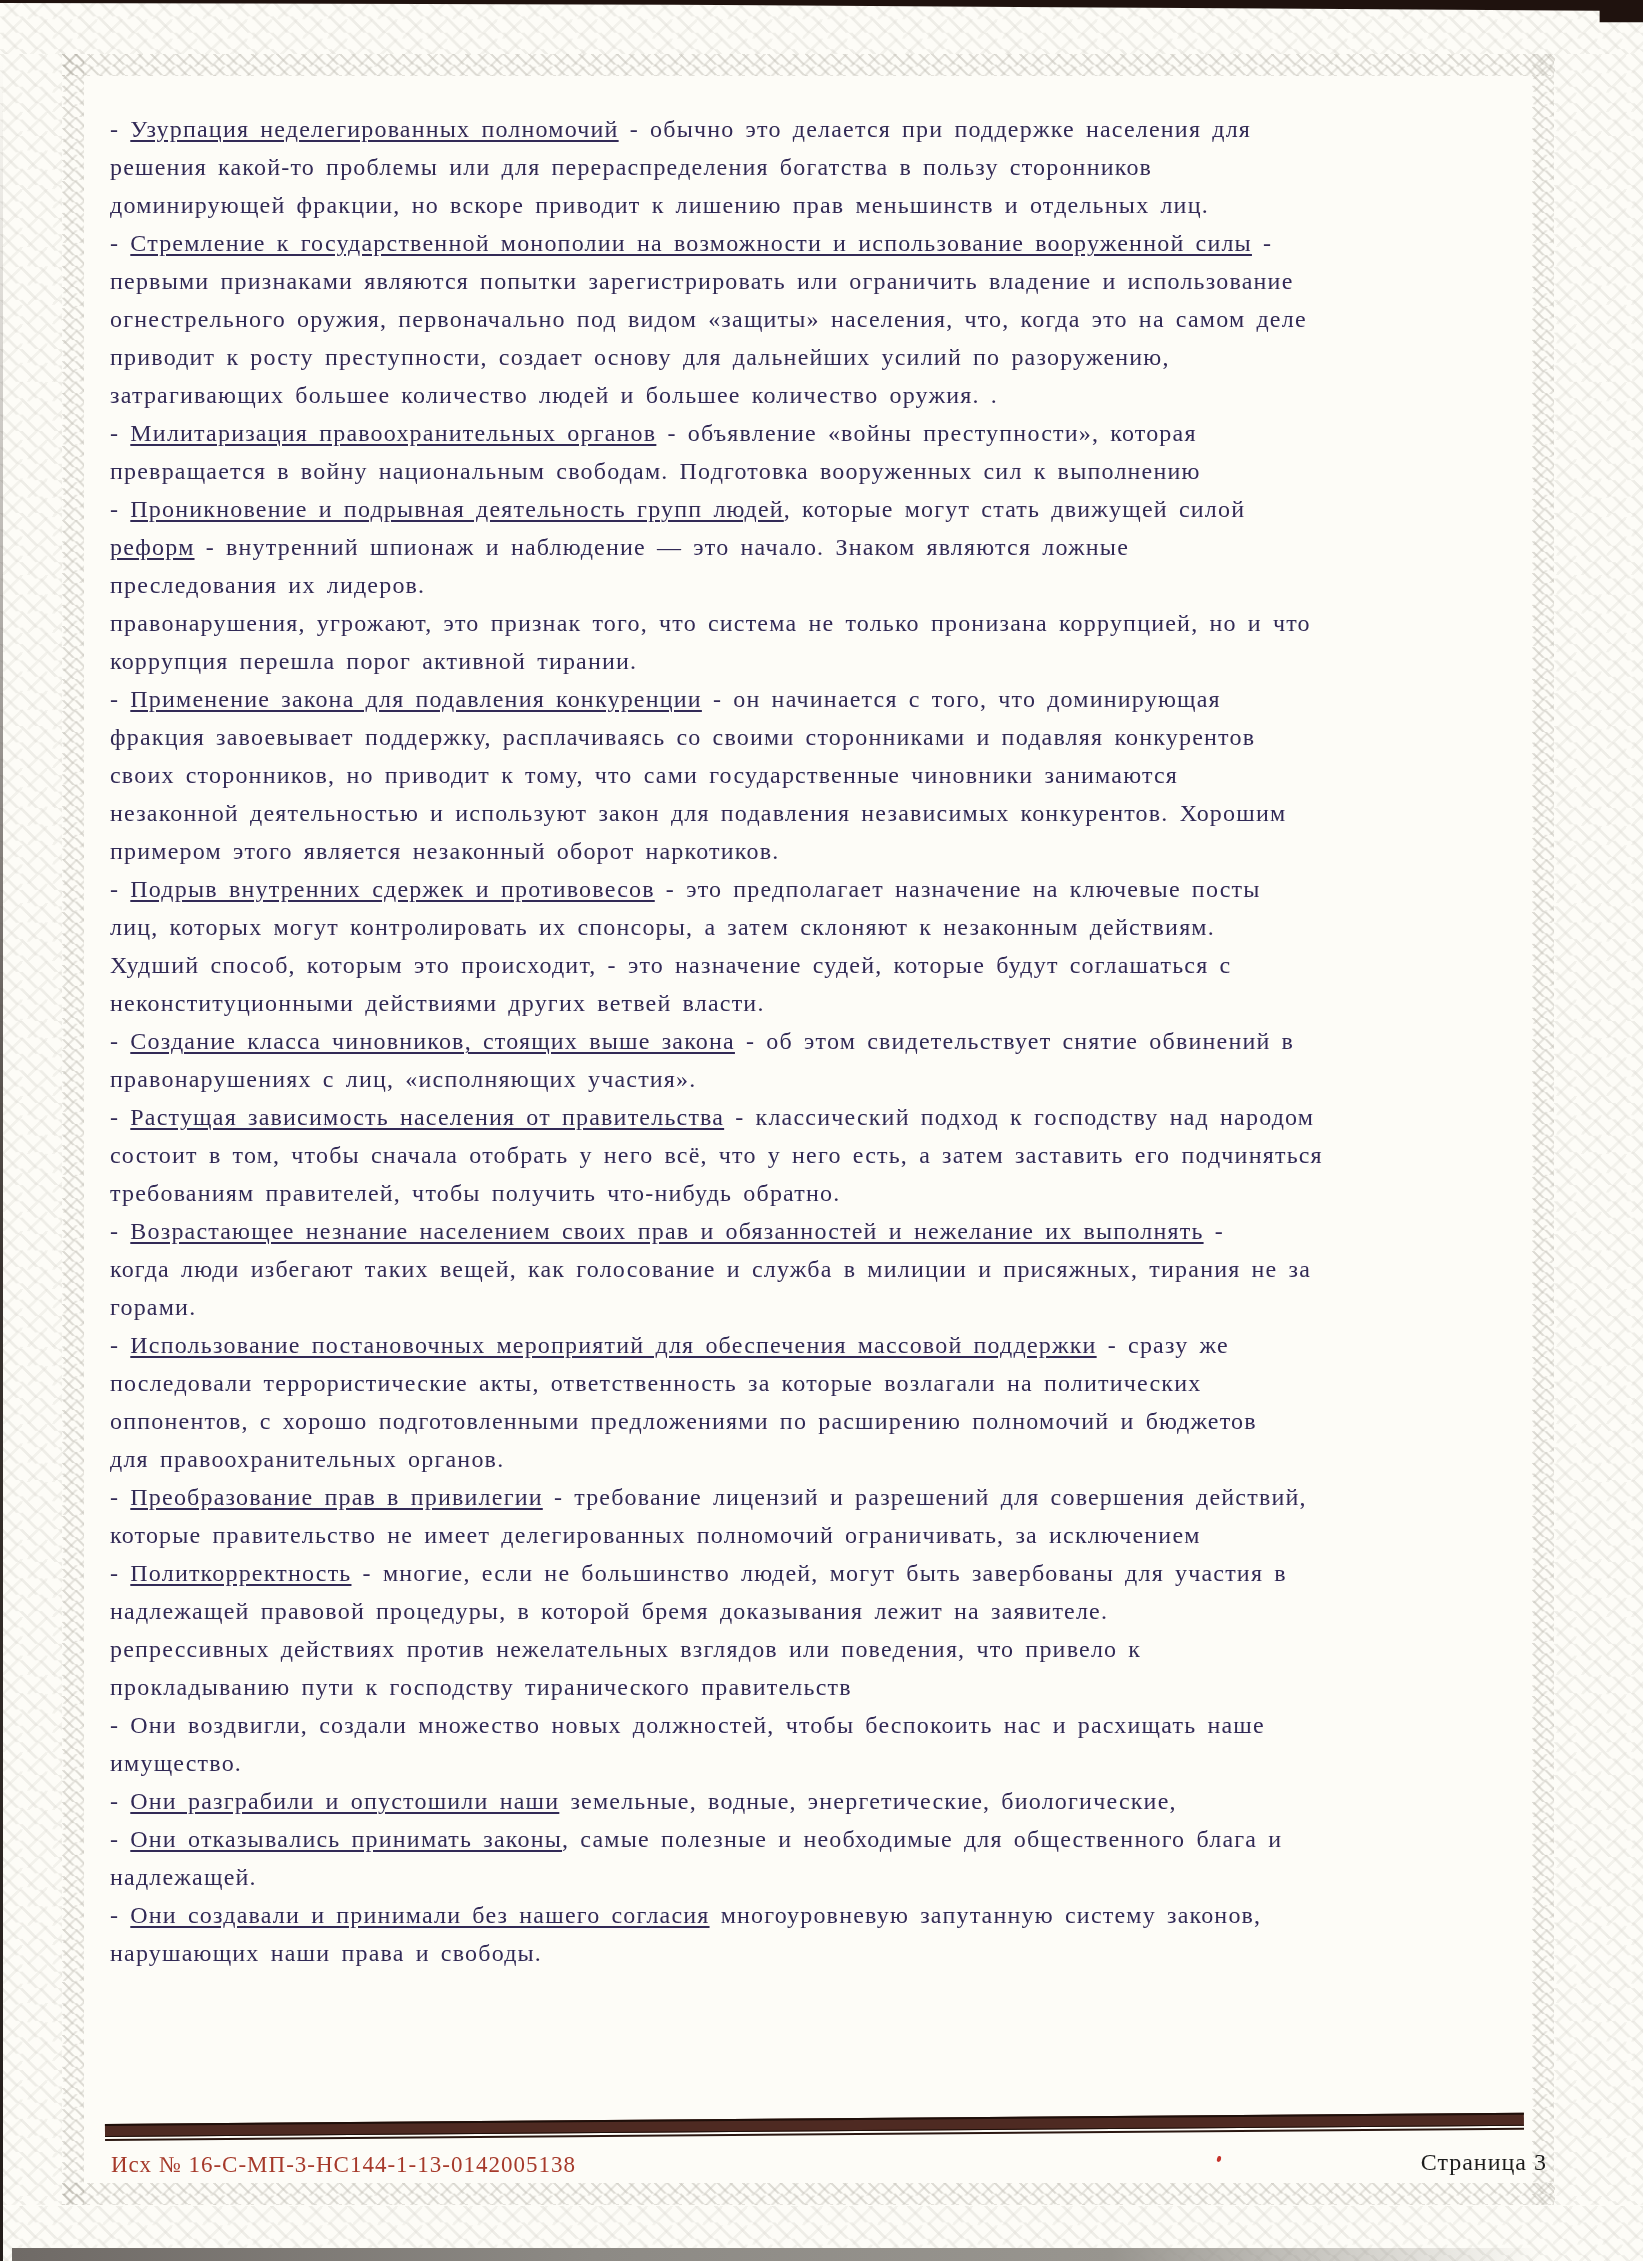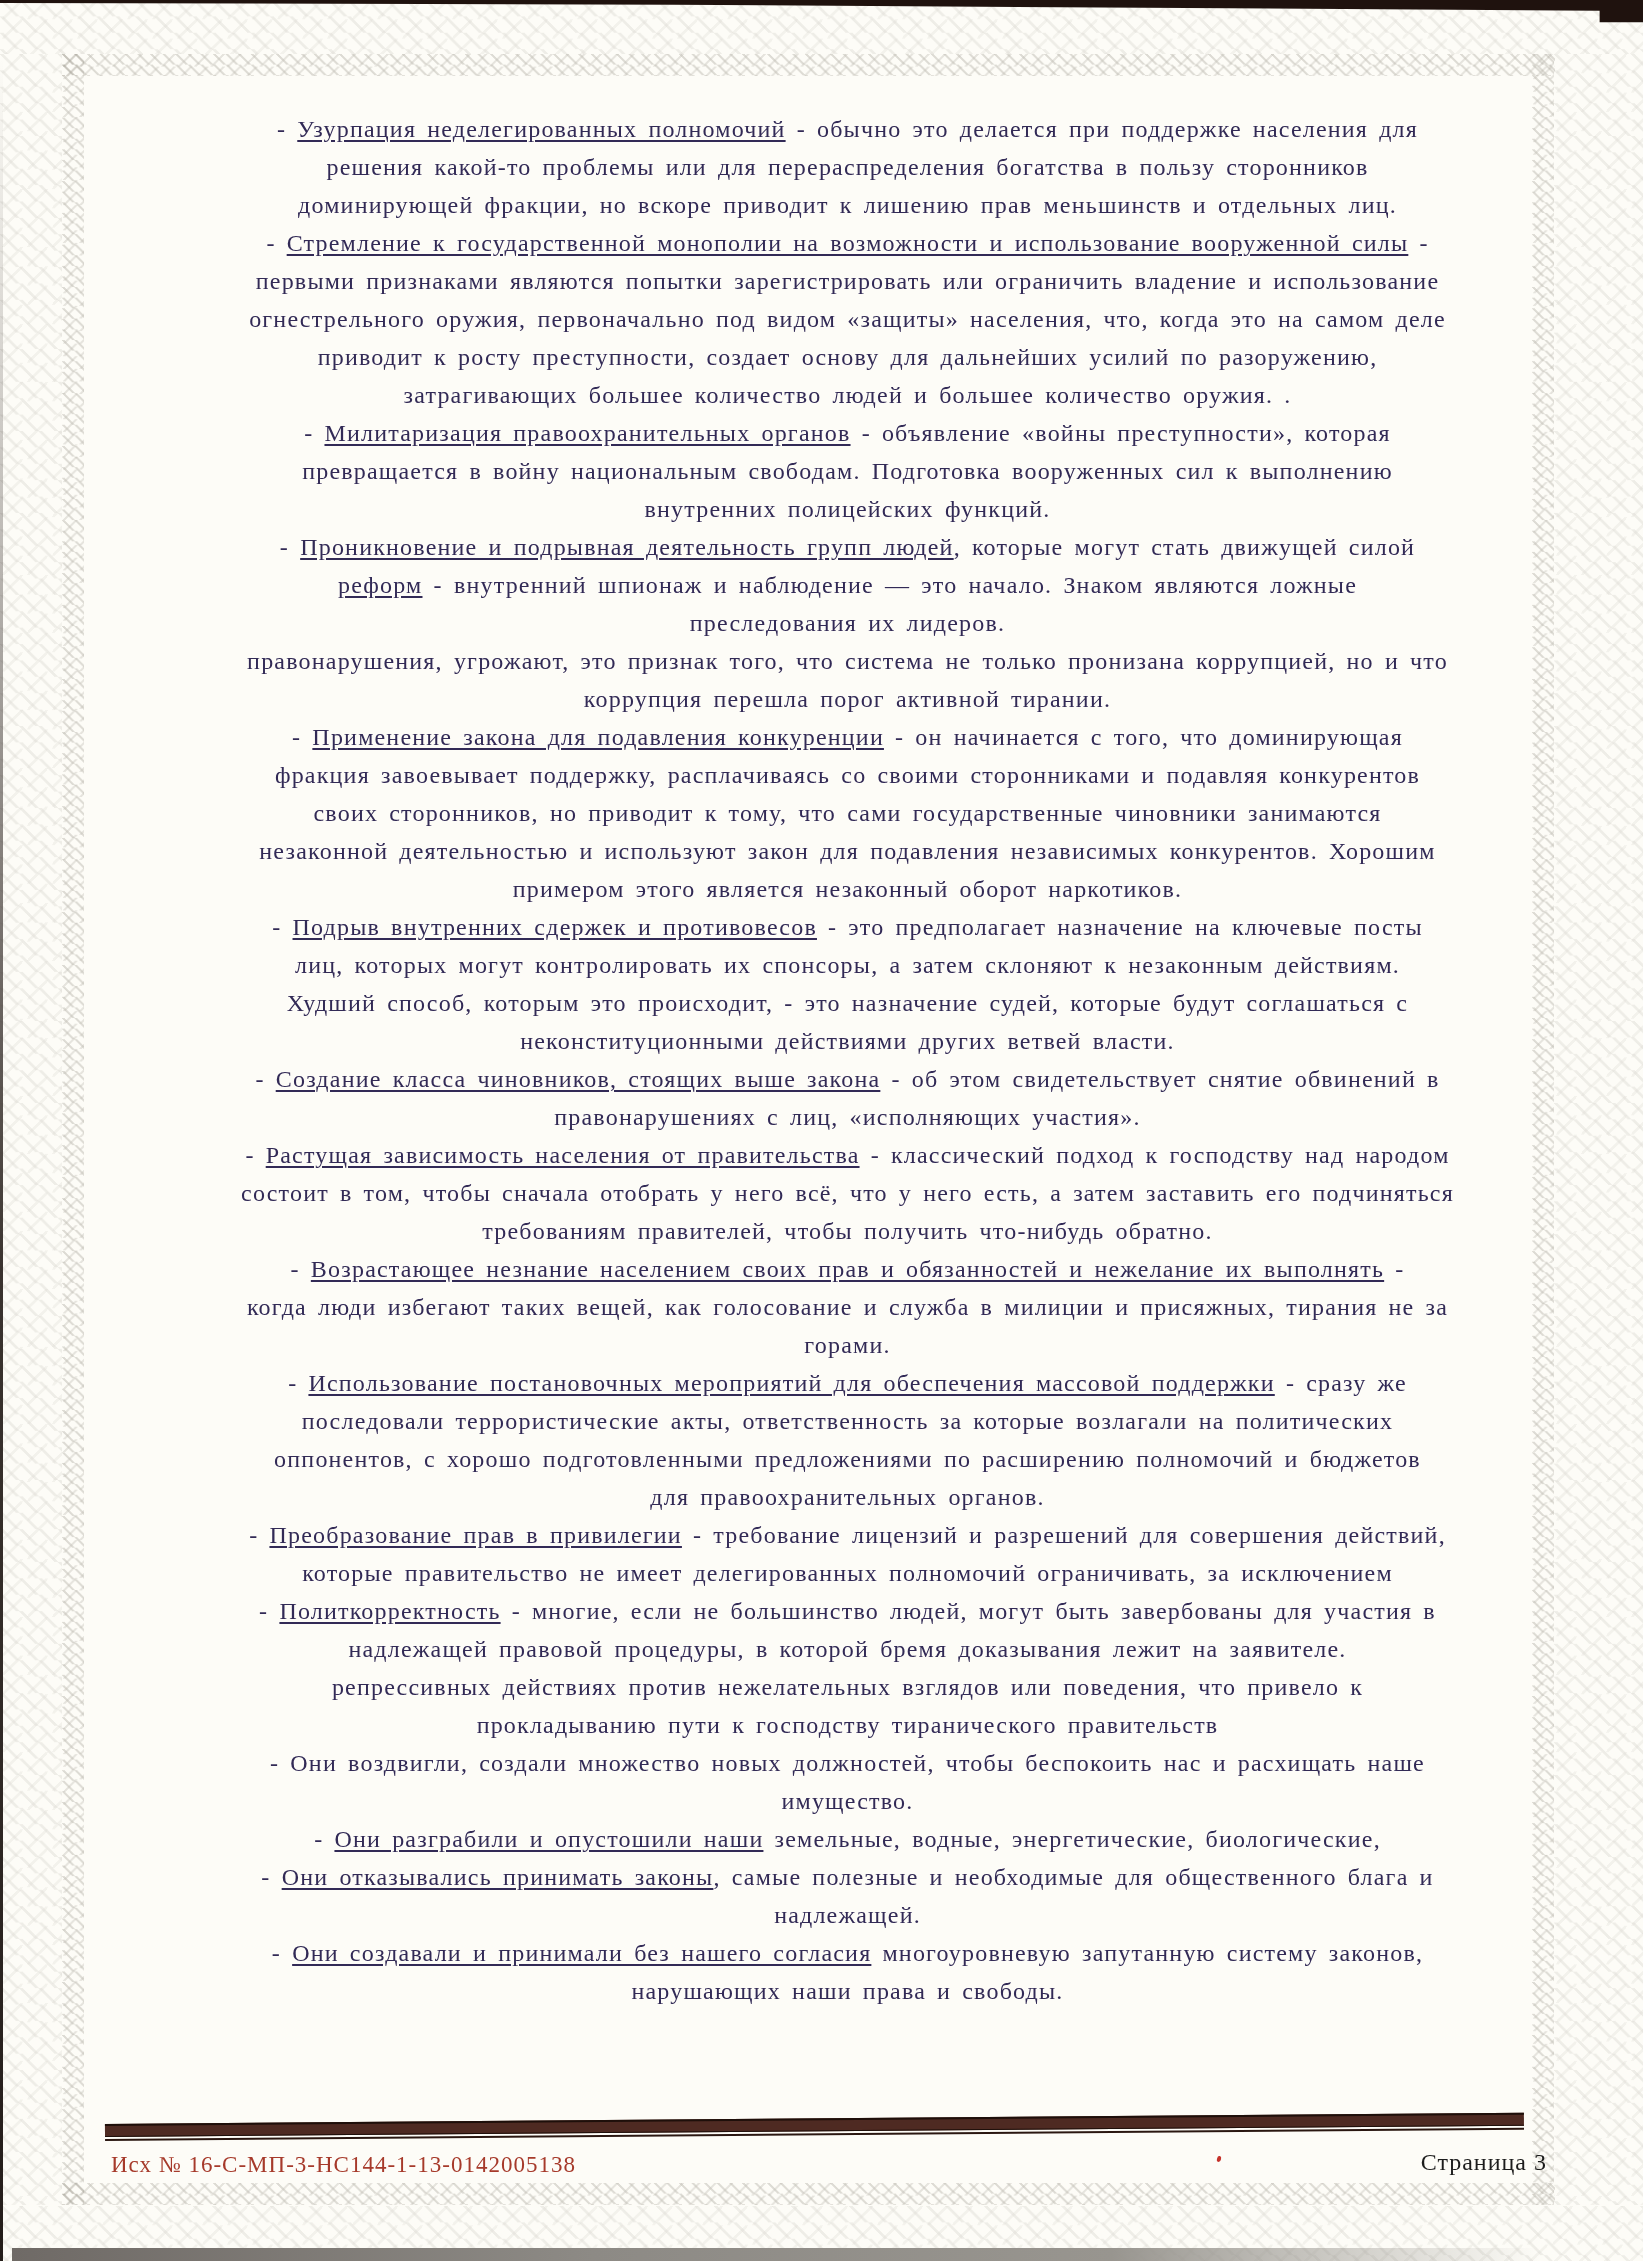--- a/index.html
+++ b/index.html
@@ -48,21 +48,21 @@
   .marg-top   {position:absolute; left:0; top:0; width:100%; height:54px;}
   .marg-bottom{position:absolute; left:0; top:2206px; width:100%; height:56px;}
   .marg-left  {position:absolute; left:0; top:54px; width:62px; height:2151px;}
   .marg-right {position:absolute; left:1554px; top:54px; width:89px; height:2151px;}
   
   .text-block{
     position:absolute; left:110px; top:110px; width:1475px;
     color:var(--body-text);
     font-size:24px; letter-spacing:1.2px; word-spacing:3.9px;
   }
-  .line{height:38px; line-height:38px; white-space:nowrap;text-align:center;}
+  .line{height:38px; line-height:38px; white-space:nowrap;}
   .line .u{text-decoration:underline; text-underline-offset:3.4px; text-decoration-thickness:1.5px;}
   
   .footer-rule{
     position:absolute; left:105px; top:2124px; width:1419px; height:20.3px;
     transform:rotate(-0.45deg); transform-origin:left center;
   }
   .fr-thick{height:12.6px; background:var(--rule-maroon);
     border-top:2.9px solid var(--rule-dark); border-bottom:1.5px solid var(--rule-dark); box-sizing:border-box;}
   .fr-gap{height:2.4px;}
   .fr-thin{height:2.4px; background:#2a1711;}
@@ -102,21 +102,20 @@
       <div class="line">- <span class="u">Узурпация неделегированных полномочий</span> - обычно это делается при поддержке населения для</div>
       <div class="line">решения какой-то проблемы или для перераспределения богатства в пользу сторонников</div>
       <div class="line">доминирующей фракции, но вскоре приводит к лишению прав меньшинств и отдельных лиц.</div>
       <div class="line">- <span class="u">Стремление к государственной монополии на возможности и использование вооруженной силы</span> -</div>
       <div class="line">первыми признаками являются попытки зарегистрировать или ограничить владение и использование</div>
       <div class="line">огнестрельного оружия, первоначально под видом «защиты» населения, что, когда это на самом деле</div>
       <div class="line">приводит к росту преступности, создает основу для дальнейших усилий по разоружению,</div>
       <div class="line">затрагивающих большее количество людей и большее количество оружия. .</div>
       <div class="line">- <span class="u">Милитаризация правоохранительных органов</span> - объявление «войны преступности», которая</div>
       <div class="line">превращается в войну национальным свободам. Подготовка вооруженных сил к выполнению</div>
-      <div class="line">внутренних полицейских функций.</div>
       <div class="line">- <span class="u">Проникновение и подрывная деятельность групп людей</span>, которые могут стать движущей силой</div>
       <div class="line"><span class="u">реформ</span> - внутренний шпионаж и наблюдение — это начало. Знаком являются ложные</div>
       <div class="line">преследования их лидеров.</div>
       <div class="line">правонарушения, угрожают, это признак того, что система не только пронизана коррупцией, но и что</div>
       <div class="line">коррупция перешла порог активной тирании.</div>
       <div class="line">- <span class="u">Применение закона для подавления конкуренции</span> - он начинается с того, что доминирующая</div>
       <div class="line">фракция завоевывает поддержку, расплачиваясь со своими сторонниками и подавляя конкурентов</div>
       <div class="line">своих сторонников, но приводит к тому, что сами государственные чиновники занимаются</div>
       <div class="line">незаконной деятельностью и используют закон для подавления независимых конкурентов. Хорошим</div>
       <div class="line">примером этого является незаконный оборот наркотиков.</div>

